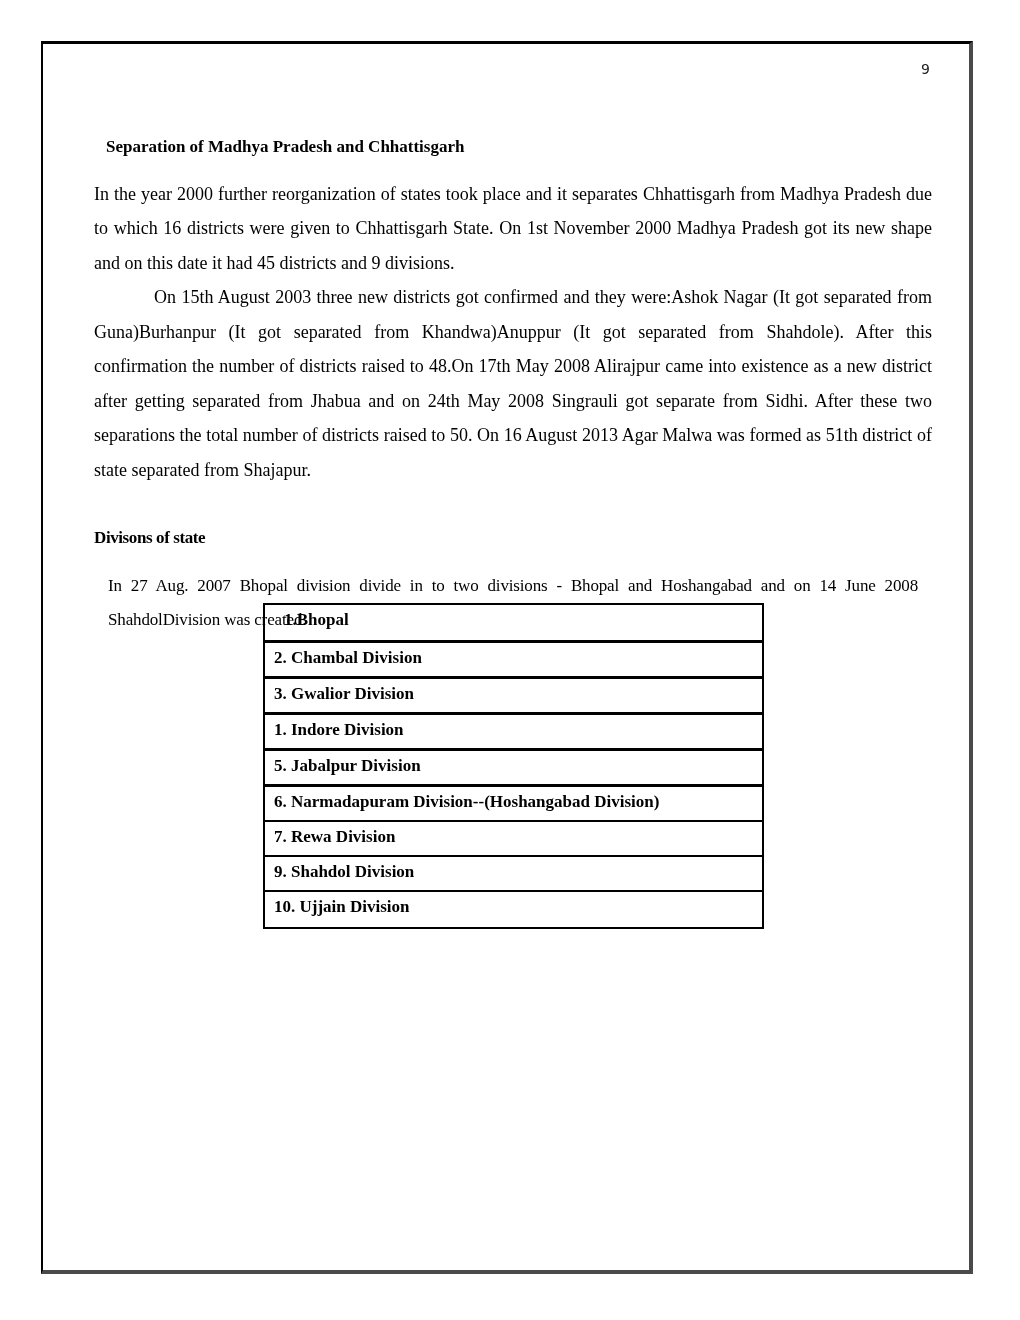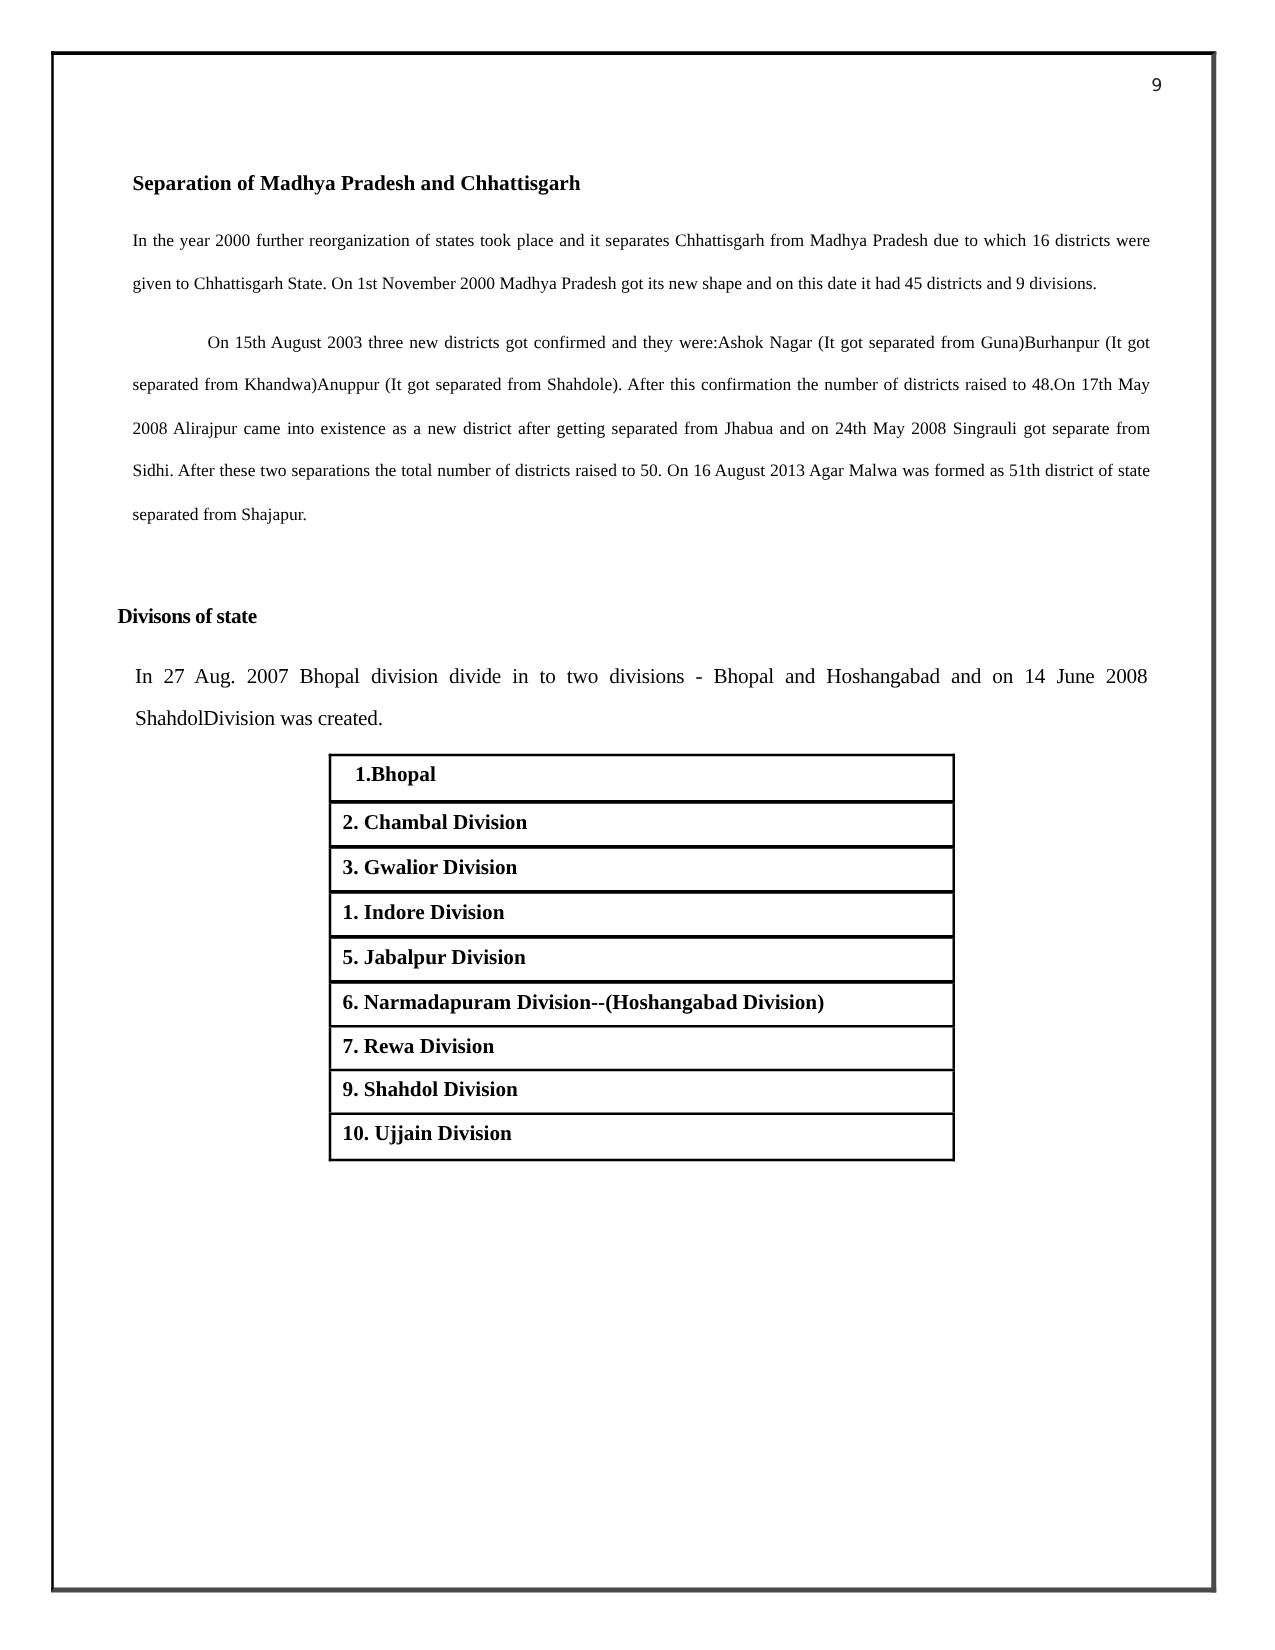--- a/index.html
+++ b/index.html
@@ -41,23 +41,23 @@
       top: 118px;
       width: 838px;
     }
     .heading {
       font-weight: bold;
       font-size: 17px;
       line-height: 34.5px;
       margin: 12px;
     }
     .para {
-      font-size: 14px;
+      font-size: 18px;
       line-height: 34.5px;
-      margin: 12px;
+      margin: 0;
       text-align: justify;
     }
     .indent {
       text-indent: 60px;
     }
     .gap {
       height: 34px;
     }
     .heading-narrow {
       font-weight: bold;

